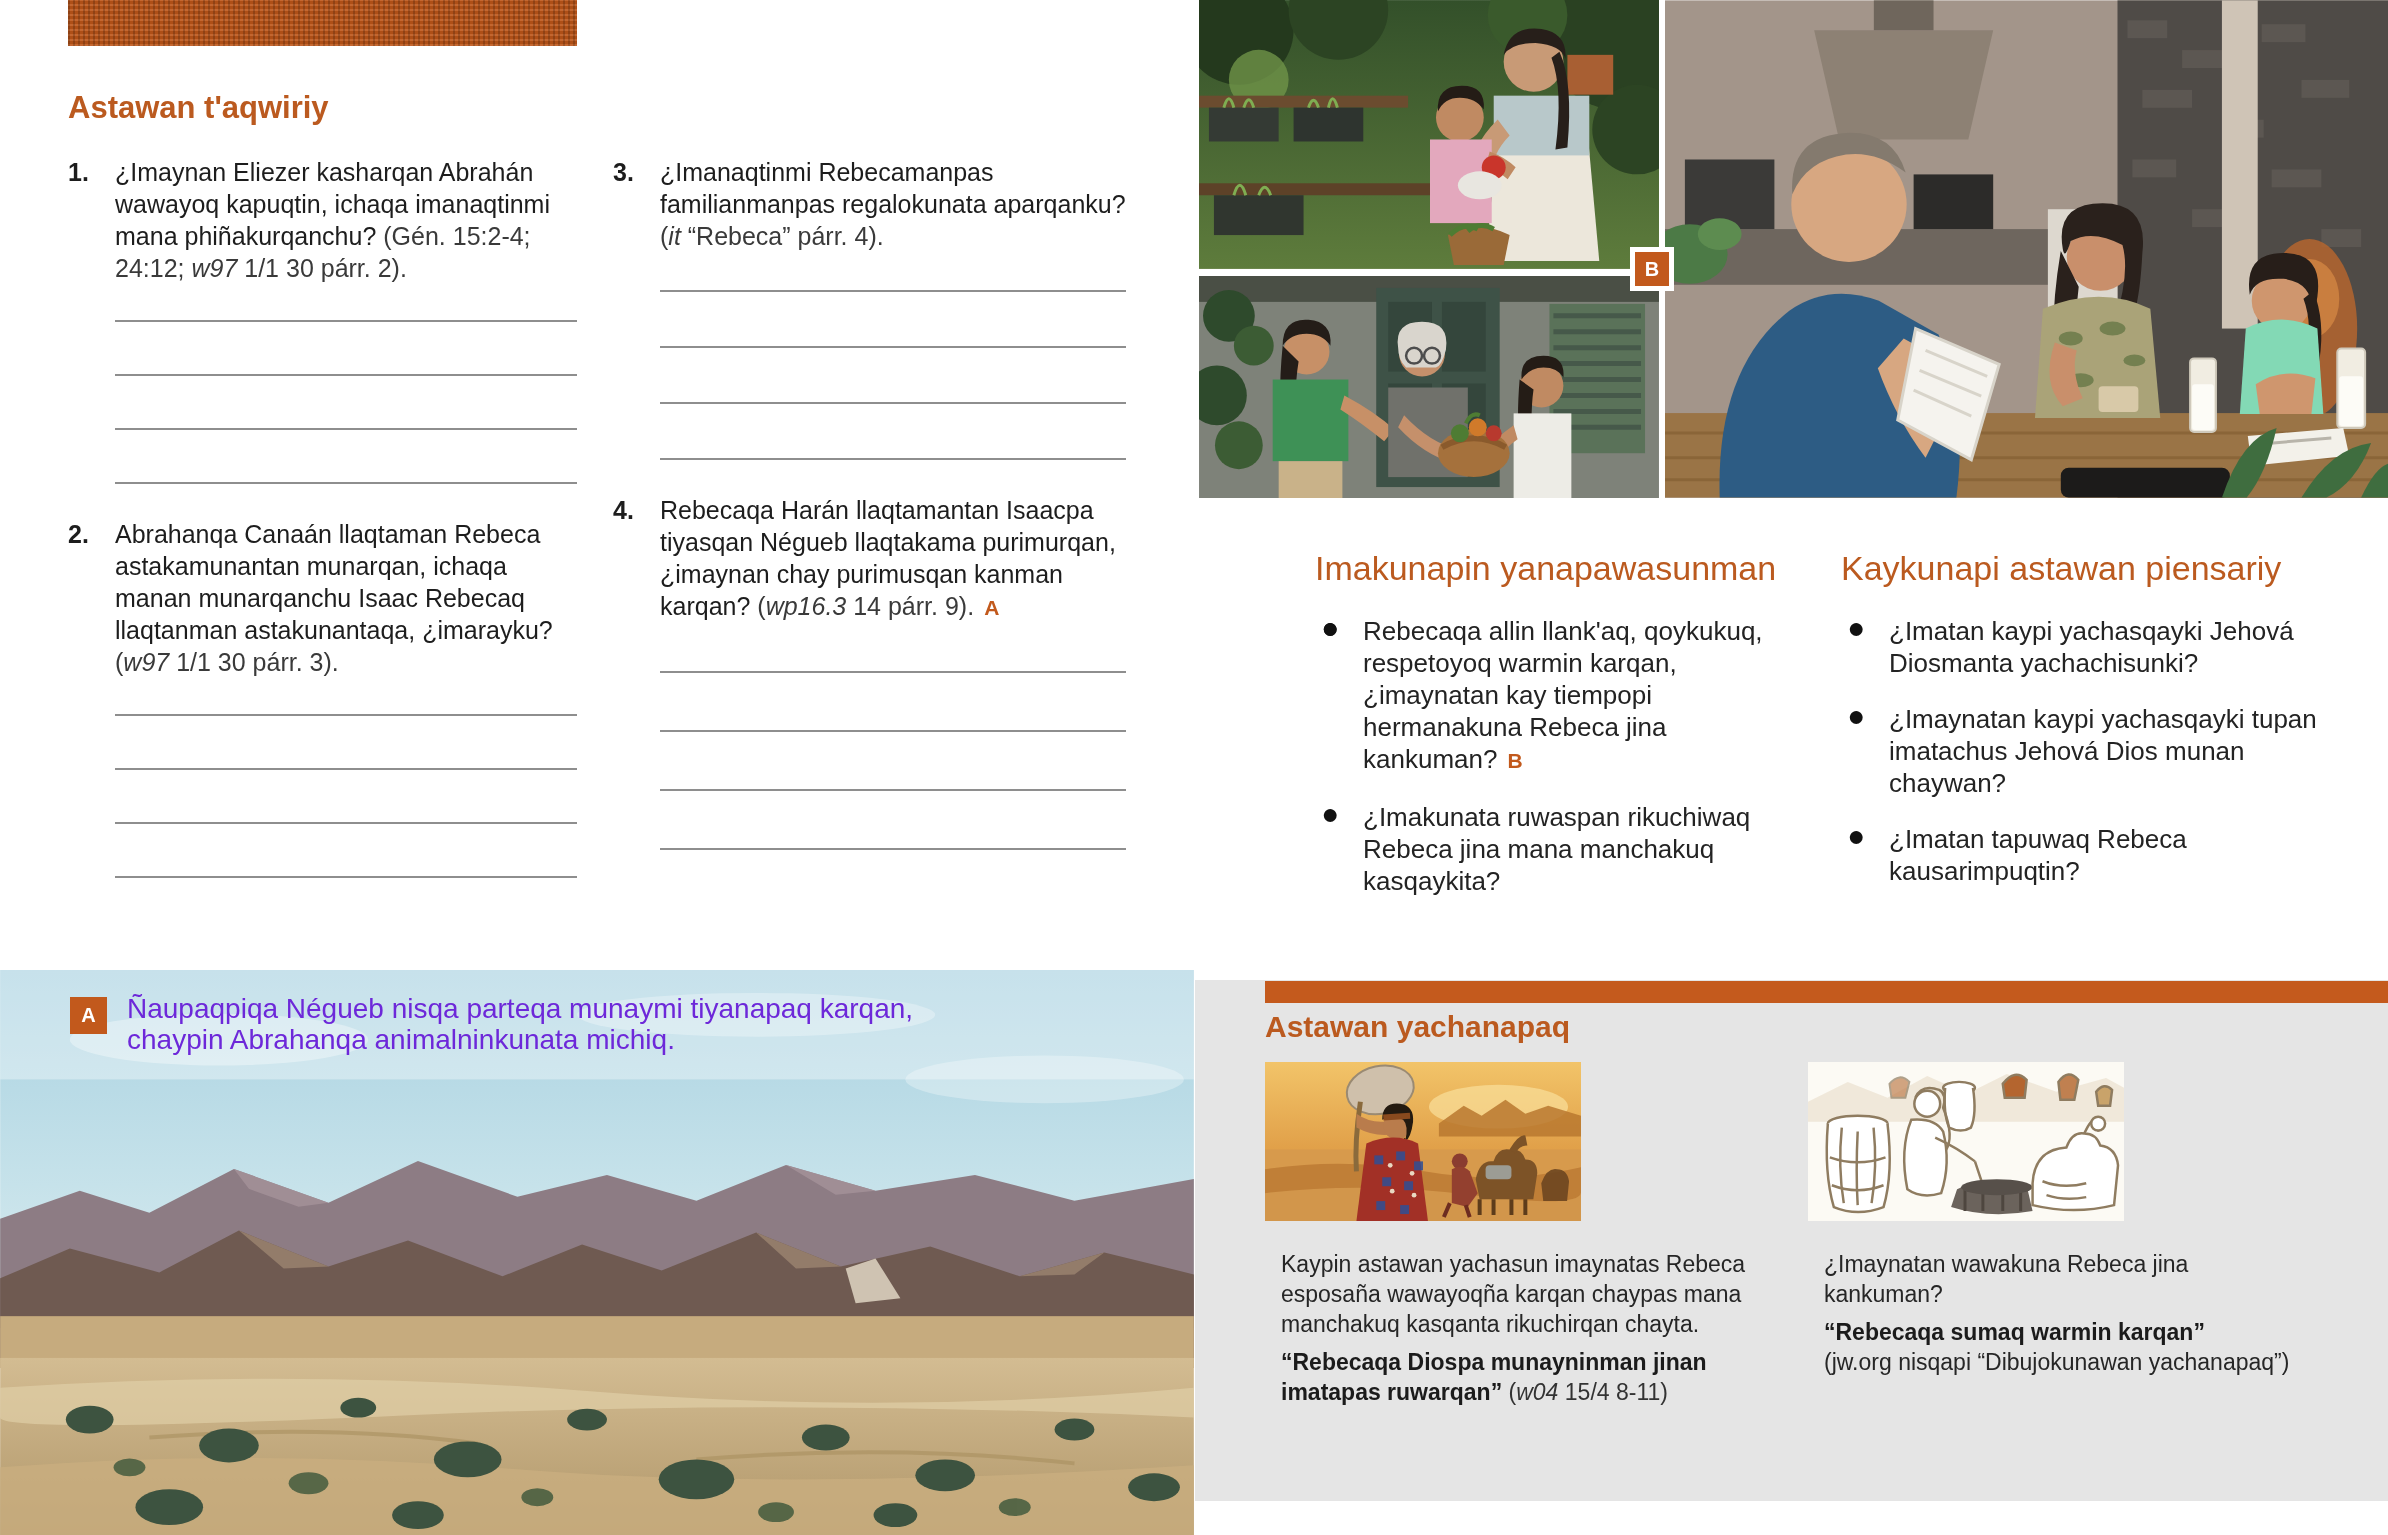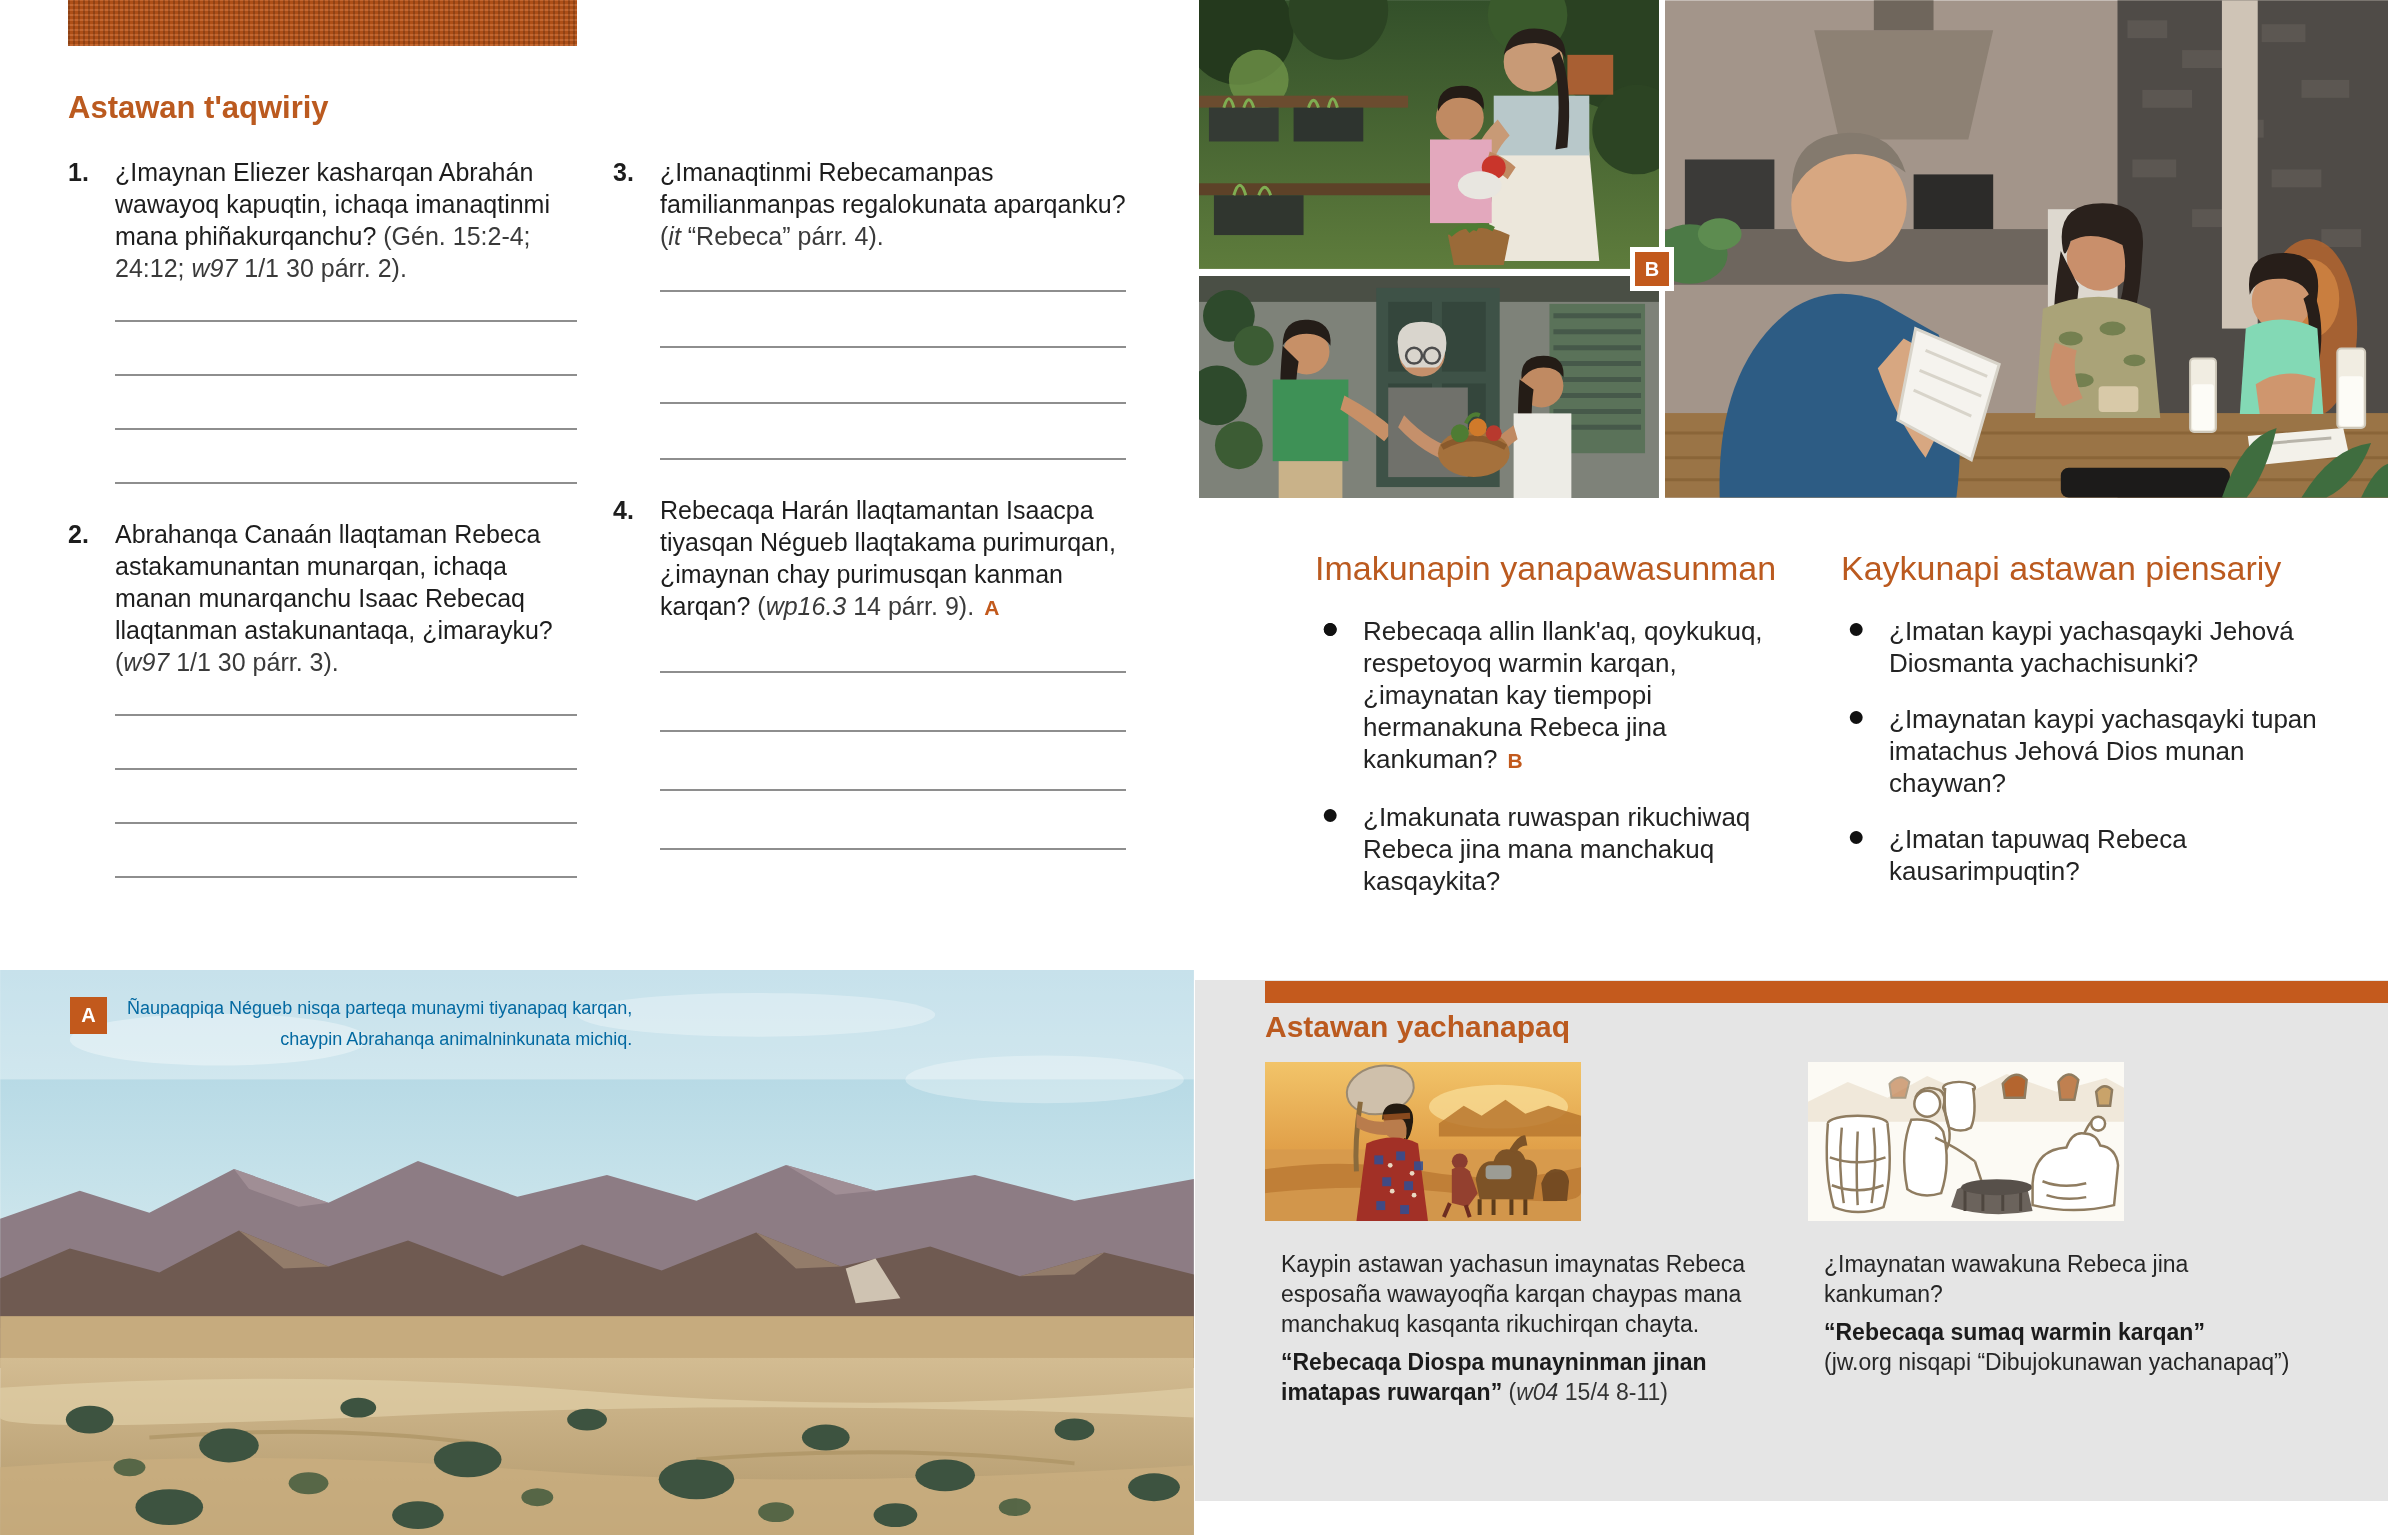--- a/index.html
+++ b/index.html
@@ -45,21 +45,21 @@
   .help-col{left:1315px;width:463px;}
   .think-col{left:1813px;width:483px;margin-left:28px;}
   .col-title{font-size:34px;font-weight:400;color:#bb5a1f;margin:0 0 28px 0;line-height:1.1;}
   .bullets{list-style:none;margin:0;padding:0;}
   .bullets li{position:relative;padding-left:48px;font-size:26px;line-height:32px;color:#232323;margin-bottom:24px;}
   .bullet-dot{position:absolute;left:6px;top:-3px;font-size:30px;color:#111;}
   
   .landscape{position:absolute;left:0;top:970px;width:1194px;height:565px;overflow:hidden;}
   .landscape svg{position:absolute;left:0;top:0;}
   .label-a{position:absolute;left:70px;top:27px;width:37px;height:37px;}
-  .land-caption{position:absolute;left:127px;top:23px;font-size:18px;line-height:31px;color:#0369a1;text-align:right;}
+  .land-caption{position:absolute;left:127px;top:23px;font-size:28px;line-height:31px;color:#6d28d9;}
   
   .learn{position:absolute;left:1195px;top:980px;width:1193px;height:521px;background:#e5e5e5;}
   .learn-bar{position:absolute;left:70px;top:1px;width:1123px;height:22px;background:#c45a1d;}
   .learn-title{position:absolute;left:70px;top:32px;font-size:30px;font-weight:700;color:#bb5a1f;line-height:1;}
   .learn-col{position:absolute;top:82px;width:498px;}
   .learn-col-left{left:70px;}
   .learn-col-right{left:613px;}
   .learn-img{width:316px;height:159px;display:block;margin-bottom:28px;}
   .learn-col p{margin:0 0 8px 16px;font-size:23px;line-height:30px;color:#262626;}
   .learn-col p.bold-line{font-weight:700;color:#1b1b1b;margin-bottom:0;}

